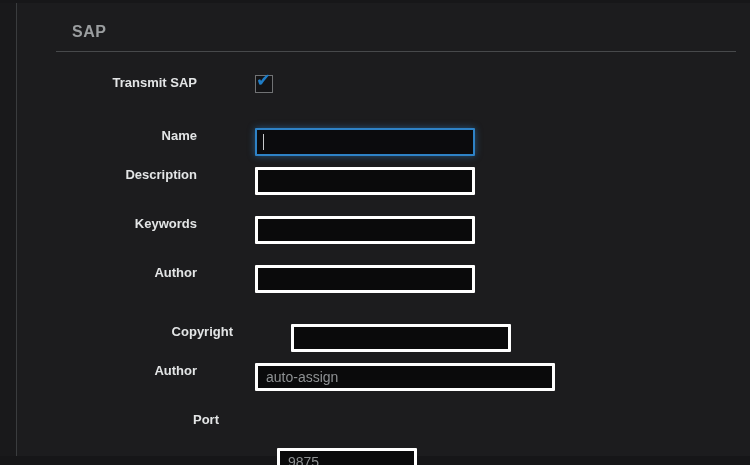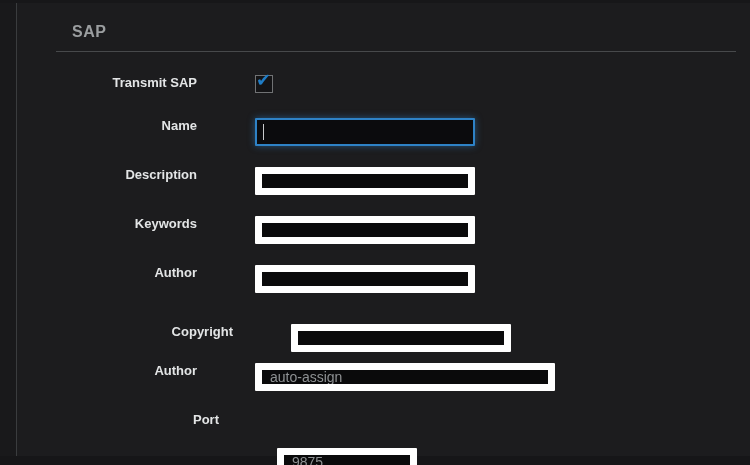--- a/index.html
+++ b/index.html
@@ -50,21 +50,21 @@
     width: 197px; text-align: right;
     font-size: 13px; font-weight: 700; color: #e3e5e6;
     flex: 0 0 197px;
   }
   .ctrl { margin-left: 18px; position: relative; }
 
   input.txt {
     box-sizing: border-box;
     width: 220px; height: 28px;
     background: #0a0a0b;
-    border: 7px solid #ffffff;
+    border: 3px solid #ffffff;
     border-radius: 1px;
     color: #cfd1d3;
     font-family: "Liberation Sans", "DejaVu Sans", sans-serif;
     font-size: 14px;
     padding: 0 8px;
     outline: none;
   }
   input.txt::placeholder { color: #8e9193; opacity: 1; }
   input.txt.w-address { width: 300px; }
   input.txt.w-port { width: 140px; margin-top: 36px; }
@@ -88,21 +88,21 @@
     cursor: pointer;
   }
   .checkbox .check {
     position: absolute; left: 0px; top: -6px;
     color: #1f7cc5; font-size: 18px; font-weight: 700;
     line-height: 20px;
   }
 
   
   .row-transmit  { top: 75px; height: 18px; }
-  .row-name      { top: 118px; }
+  .row-name      { top: 128px; }
   .row-desc      { top: 167px; }
   .row-keywords  { top: 216px; }
   .row-author    { top: 265px; }
   .row-copyright { top: 324px; margin-left: 36px; }
   .row-address   { top: 363px; }
   .row-port      { top: 412px; padding-left: 22px; }
 </style>
 </head>
 <body>
 

